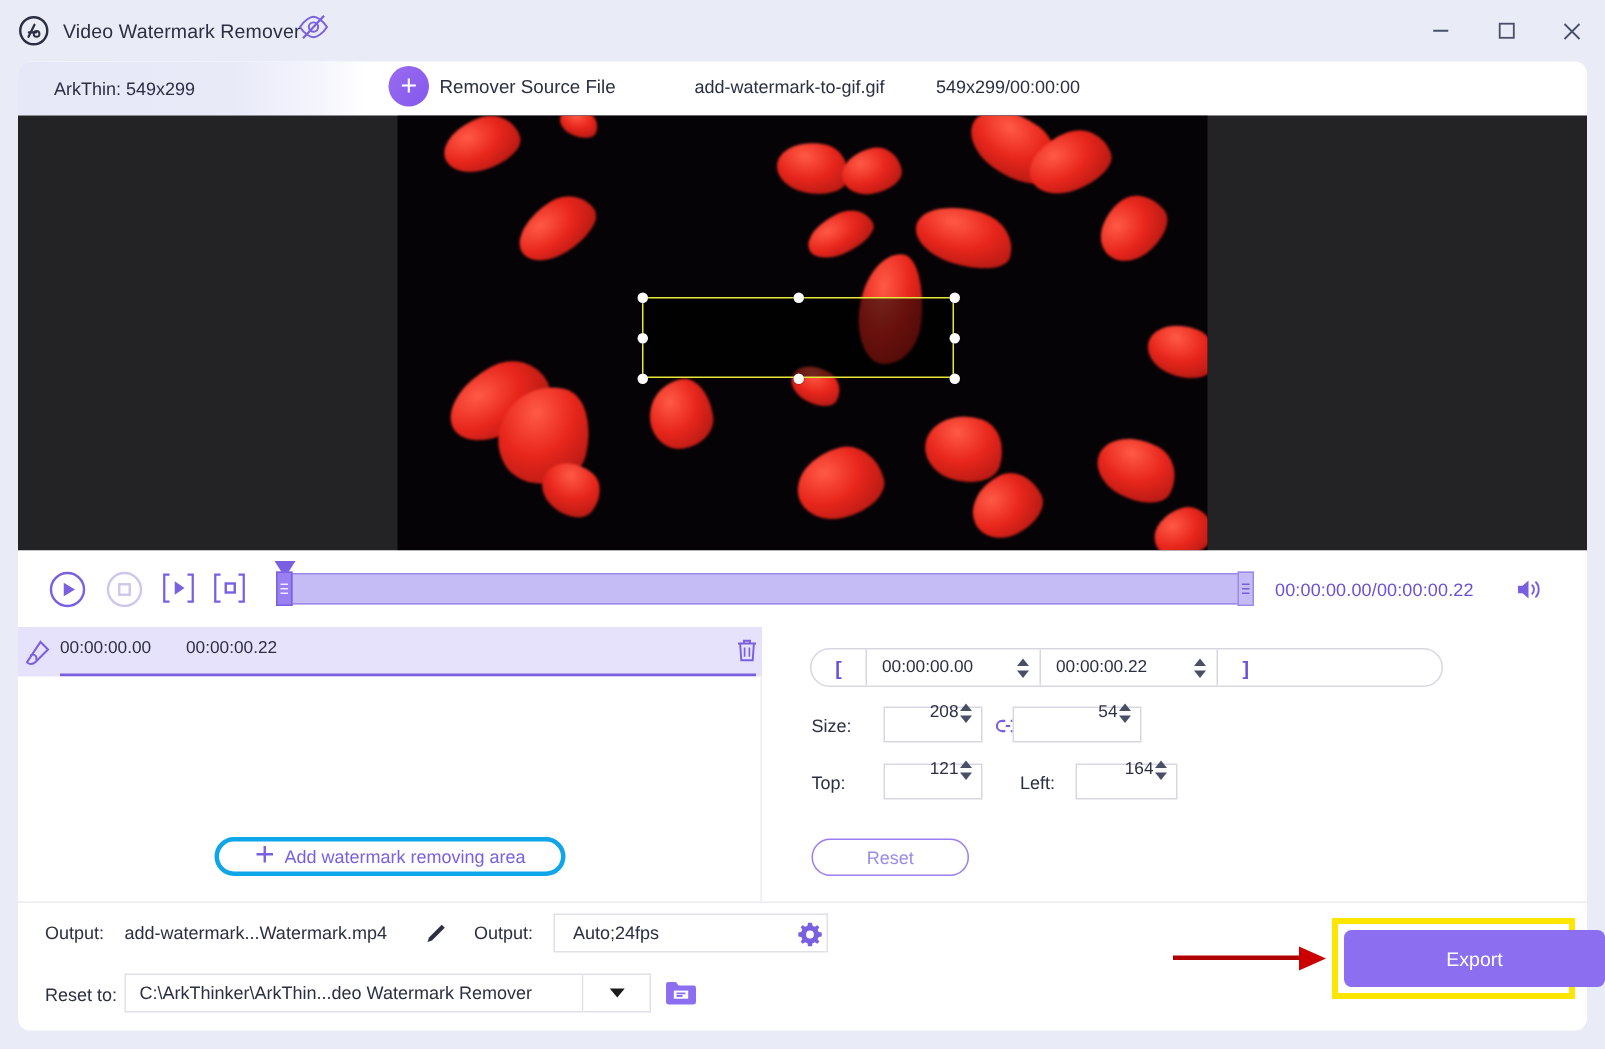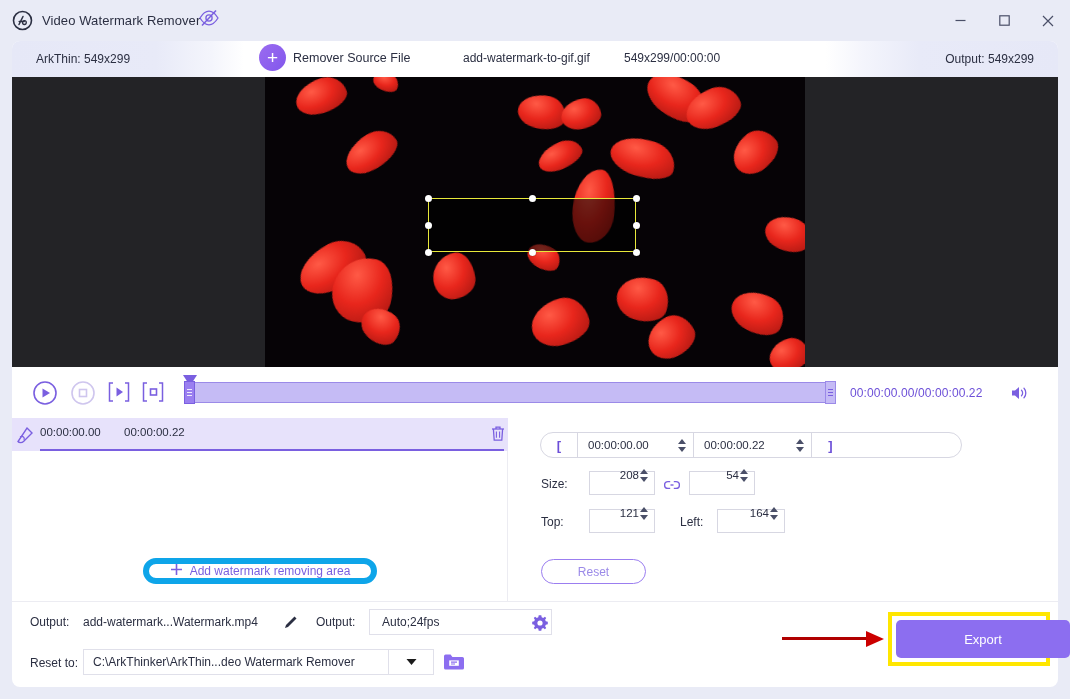--- a/index.html
+++ b/index.html
@@ -155,21 +155,21 @@
   }
 
   
   .leftpanel {
     position: absolute; left: 12px; top: 451px; width: 496px; height: 150px;
     background: #fff;
     border-right: 1px solid #ececf2;
   }
   .add-area-btn {
     position: absolute; left: 143px; top: 558px; width: 234px; height: 26px;
-    border: 6px solid #0ea5e9; border-radius: 13px;
+    border: 3px solid #0ea5e9; border-radius: 13px;
     background: #fff; color: #7a5fe0; font-size: 12px;
     display: flex; align-items: center; justify-content: center; gap: 7px;
     font-family: "Liberation Sans", sans-serif;
     cursor: pointer;
   }
 
   
   .rightpanel {
     position: absolute; left: 508px; top: 418px; width: 550px; height: 183px;
     background: #fff;
@@ -304,23 +304,20 @@
         <svg width="14" height="14" viewBox="0 0 14 14">
             <path d="M2 2 L12 12 M12 2 L2 12" stroke="#4a4f68" stroke-width="1.2"></path>
           </svg>
       </div>
     </div>
   </div>
 
   <div class="sourcebar">
     <div class="sb-left">
       <span class="sb-original">ArkThin: 549x299</span>
-    </div>
-    <div class="sb-right">
-      <span class="sb-output">Output: 549x299</span>
     </div>
   </div>
 
   <span class="eye-off">
     <svg width="22" height="18" viewBox="0 0 22 18">
       <path d="M2 9 C5 4.2, 9 2.2, 11 2.2 C13 2.2, 17 4.2, 20 9 C17 13.8, 13 15.8, 11 15.8 C9 15.8, 5 13.8, 2 9 Z" fill="none" stroke="#7a5fe0" stroke-width="1.3"></path>
       <circle cx="11" cy="9" r="3.1" fill="none" stroke="#7a5fe0" stroke-width="1.3"></circle>
       <path d="M4 16.5 L18 1.5" stroke="#7a5fe0" stroke-width="1.5"></path>
     </svg>
   </span>
@@ -485,21 +482,21 @@
         <span class="dn"></span>
       </span>
   </div>
   <span class="link-icon">
     <svg width="16" height="12" viewBox="0 0 16 12">
       <path d="M6.5 6 H9.5" stroke="#7a5fe0" stroke-width="1.4"></path>
       <path d="M6.2 2.6 H4 A3.4 3.4 0 0 0 4 9.4 H6.2" fill="none" stroke="#7a5fe0" stroke-width="1.4"></path>
       <path d="M9.8 2.6 H12 A3.4 3.4 0 0 1 12 9.4 H9.8" fill="none" stroke="#7a5fe0" stroke-width="1.4"></path>
     </svg>
   </span>
-  <div class="numbox" style="left:689px; top:471px; width:66px;">
+  <div class="numbox" style="left:675px; top:471px; width:86px;">
     <span>54</span>
     <span class="spin">
         <span class="up"></span>
         <span class="dn"></span>
       </span>
   </div>
 
   <span class="lbl" style="left:541px; top:515px;">Top:</span>
   <div class="numbox" style="left:589px; top:509px; width:66px;">
     <span>121</span>

